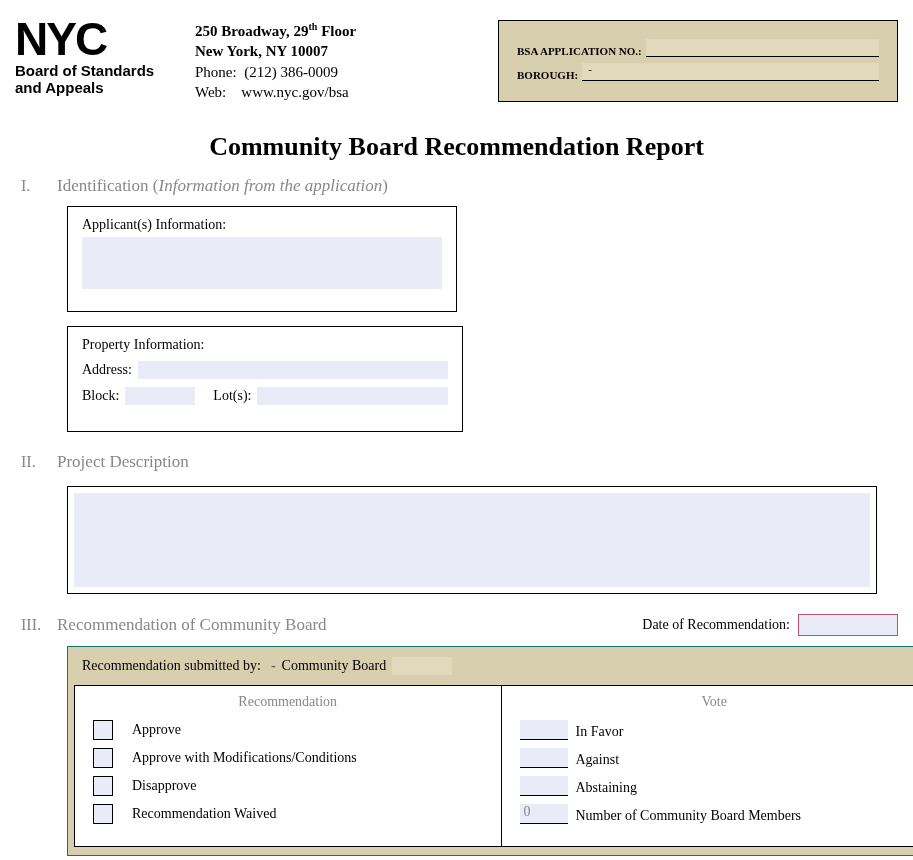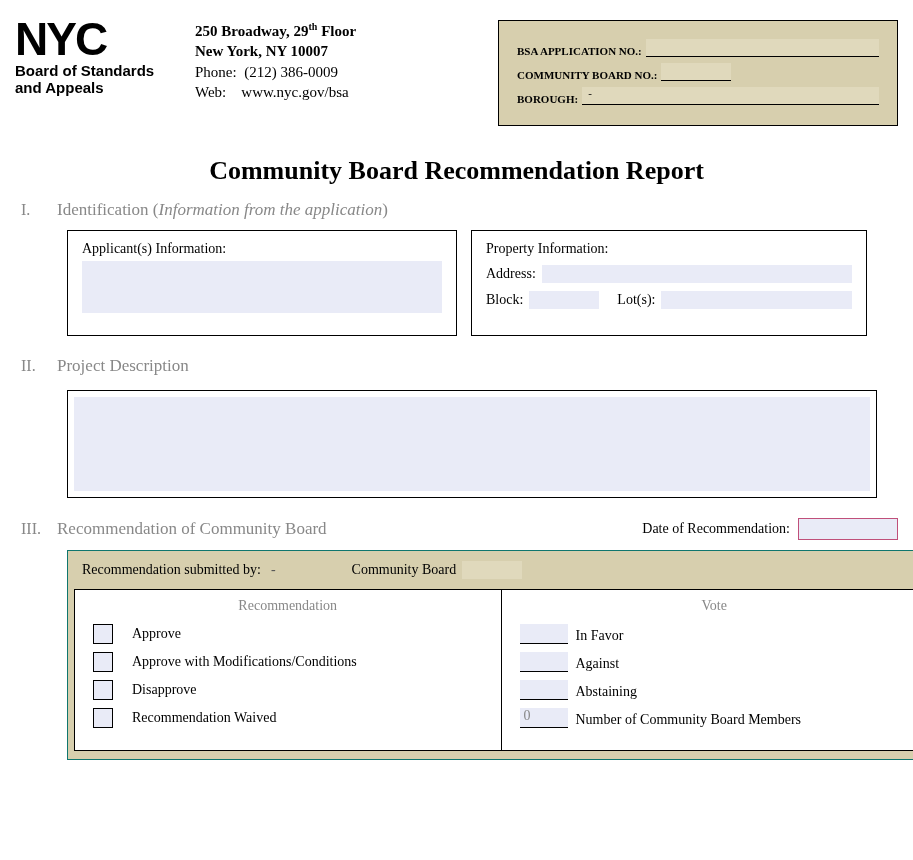--- a/index.html
+++ b/index.html
@@ -36,21 +36,21 @@
     margin-left: 4px;
   }
 
   h1.title { text-align: center; font-size: 26px; font-weight: 700; margin: 30px 0 14px 0; }
 
   .sec-row { display: flex; align-items: baseline; margin-top: 10px; }
   .roman { width: 42px; color: #888; font-size: 16px; padding-left: 6px; }
   .sec-label { color: #888; font-size: 17px; font-family: Liberation Serif, serif; }
   .sec-label .italic { font-style: italic; }
 
-  .twocol { display: flex; gap: 14px; margin: 10px 0 0 52px; }
+  .twocol { display: flex; gap: 14px; margin: 10px 0 0 52px; flex-direction: column; }
   .box { border: 1px solid #000; padding: 10px 14px 14px 14px; font-size: 14px; }
   .box.left { width: 390px; min-height: 106px; }
   .box.right { width: 396px; min-height: 106px; }
   .fill { background: #e9ebf7; display: inline-block; height: 18px; vertical-align: middle; }
   .fill-block { background: #e9ebf7; height: 52px; margin-top: 4px; }
   .prop-row { margin-top: 8px; display: flex; align-items: center; gap: 6px; justify-content: space-between; }
 
   .desc-box { border: 1px solid #000; margin: 14px 0 0 52px; width: 810px; height: 108px; padding: 6px; }
   .desc-fill { background: #e9ebf7; width: 100%; height: 100%; }
 
@@ -86,24 +86,20 @@
       <span>250 Broadway, 29</span><span class="sup">th</span><span> Floor</span>
     </div>
     <div class="bold">New York, NY  10007</div>
     <div><span>Phone:</span>&nbsp;&nbsp;<span>(212) 386-0009</span></div>
     <div><span>Web:</span>&nbsp;&nbsp;&nbsp;&nbsp;<span>www.nyc.gov/bsa</span></div>
   </div>
   <div class="app-box">
     <div class="row">
       <span>BSA APPLICATION NO.:</span>
       <span class="uline" style="flex:1"></span>
-    </div>
-    <div class="row">
-      <span>COMMUNITY BOARD NO.:</span>
-      <span class="uline" style="width:70px"></span>
     </div>
     <div class="row">
       <span>BOROUGH:</span>
       <span class="uline" style="flex:1; padding-left:6px; font-weight:400">-</span>
     </div>
   </div>
 </div>
 
 <h1 class="title">Community Board Recommendation Report</h1>
 
@@ -146,21 +142,21 @@
   <div class="roman">III.</div>
   <div class="sec-label">Recommendation of Community Board</div>
   <span class="date-label">Date of Recommendation:</span>
   <span class="date-box"></span>
 </div>
 
 <div class="rec-outer">
   <div class="rec-top">
     <span>Recommendation submitted by:</span>
     <span style="color:#555; margin-left:4px">-</span>
-    <span style="margin-left:70px">Community Board</span>
+    <span style="">Community Board</span>
     <span class="fill" style="width:60px; background:#e0d9bc"></span>
   </div>
   <div class="rec-inner">
     <div class="col">
       <div class="col-title">Recommendation</div>
       <div class="chk-row">
           <span class="chk"></span>
           <span>Approve</span>
         </div>
       <div class="chk-row">

